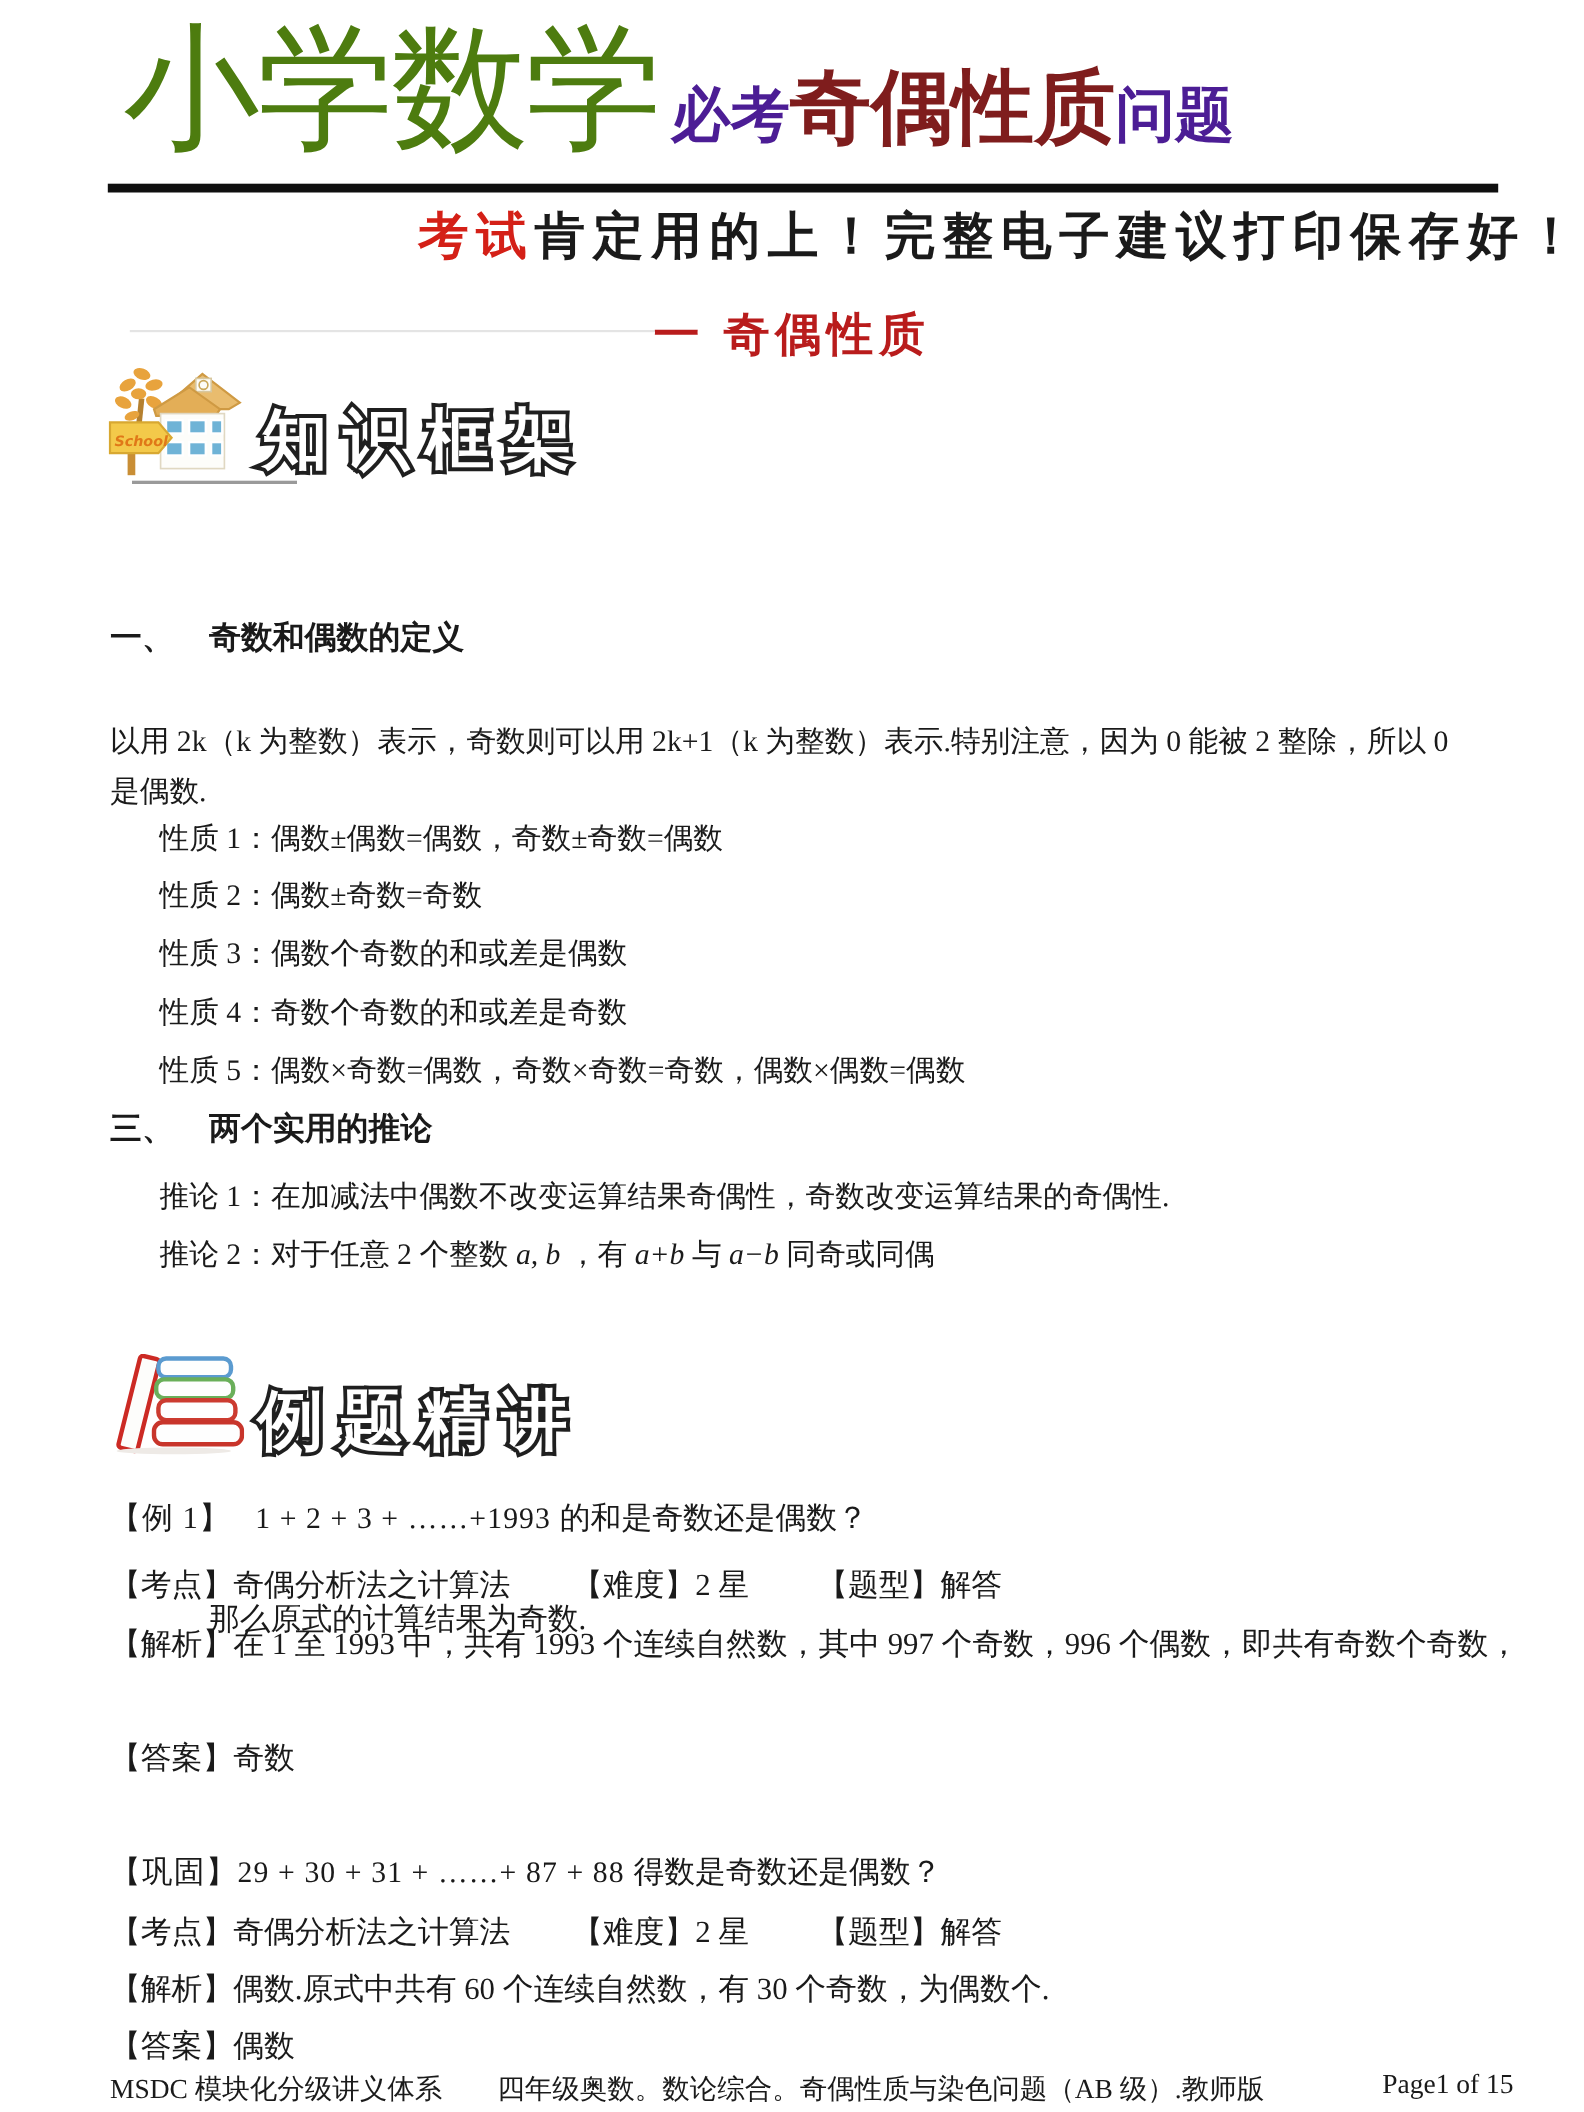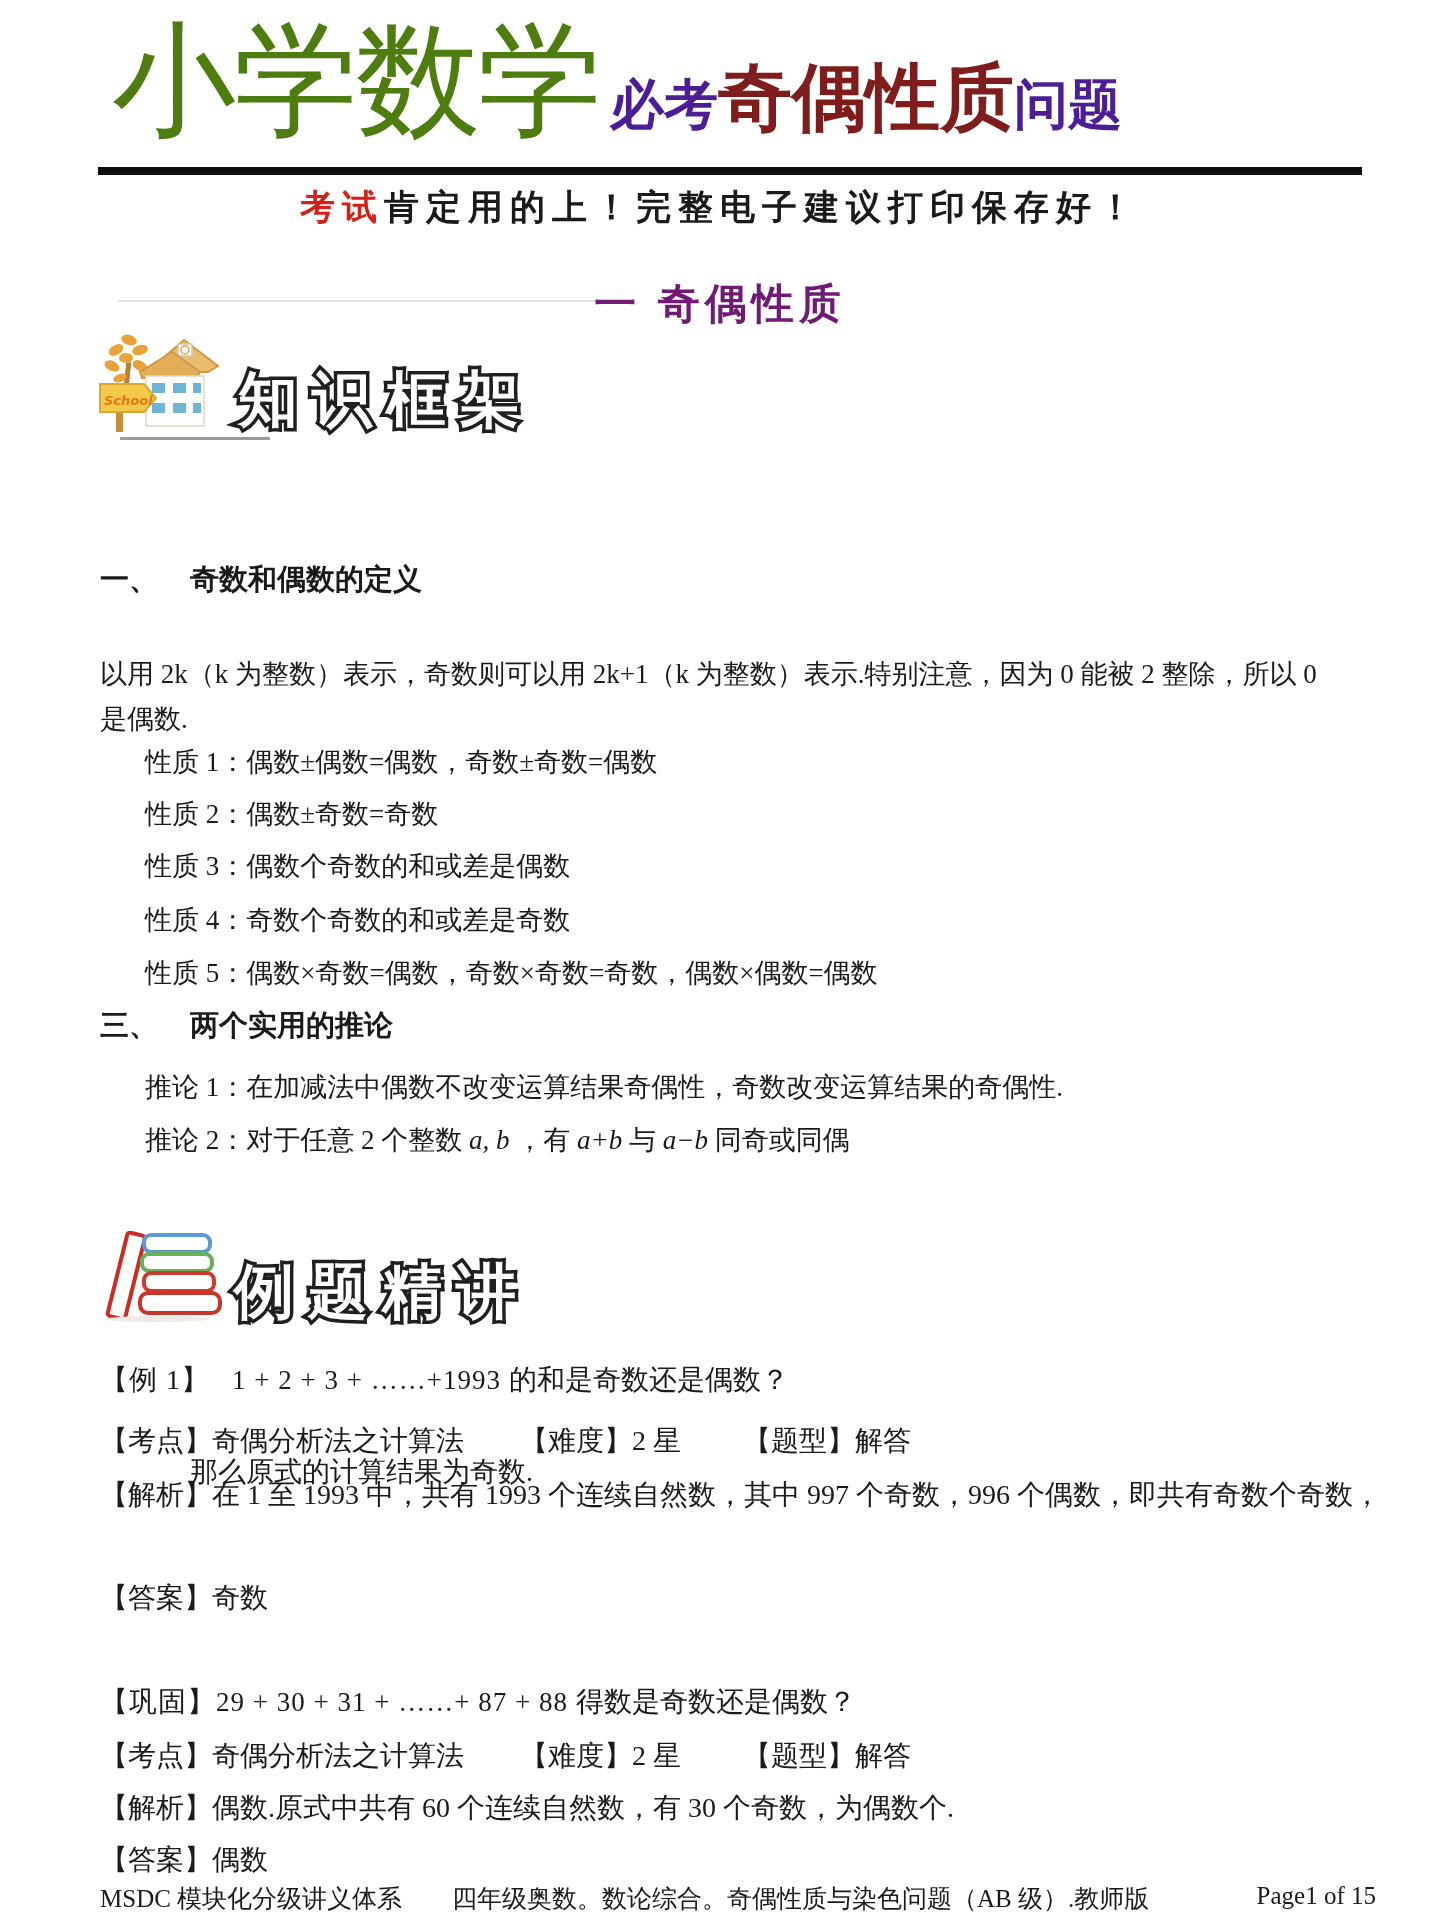--- a/index.html
+++ b/index.html
@@ -6,26 +6,26 @@
   .page{
     position:relative;width:1440px;height:1920px;background:#ffffff;
     font-family:"Liberation Serif", serif;color:#1a1a1a;overflow:hidden;
   }
   
   .title-row{position:absolute;top:14px;left:112px;display:flex;align-items:baseline;white-space:nowrap;}
   .title-main{font-size:124px;line-height:1.1;font-weight:normal;color:#4d7c0f;letter-spacing:-2px;}
   .title-sub{font-size:54px;line-height:1;font-weight:bold;color:#4c1d95;margin-left:10px;}
   .title-hl{font-size:74px;line-height:1;font-weight:bold;color:#7f1d1d;}
   .head-rule{position:absolute;top:167px;left:98px;width:1264px;height:8px;background:#0f0f0f;}
-  .subtitle{position:absolute;top:184px;left:0;width:1440px;text-align:center;
-    font-size:35px;font-weight:bold;letter-spacing:7px;white-space:nowrap;}
+  .subtitle{position:absolute;top:184px;left:0;width:1440px;text-align:right;
+    font-size:46px;font-weight:bold;letter-spacing:7px;white-space:nowrap;}
   .subtitle .red{color:#d42017;}
   .faint-line{position:absolute;top:300px;left:118px;width:478px;height:2px;background:#e4e4e4;}
   .section-banner{position:absolute;top:276px;left:0;width:1440px;text-align:center;
-    font-family:"Liberation Sans", sans-serif;font-weight:bold;font-size:42px;color:#701a75;letter-spacing:5px;}
+    font-family:"Liberation Sans", sans-serif;font-weight:bold;font-size:42px;color:#b91c1c;letter-spacing:5px;}
   
   .bubble{
     font-family:"DejaVu Sans", sans-serif;font-weight:bold;color:#ffffff;
     -webkit-text-stroke:7px #1f1f1f;paint-order:stroke fill;letter-spacing:14px;white-space:nowrap;
   }
   .kb-banner{position:absolute;top:360px;left:238px;font-size:60px;}
   .ex-banner{position:absolute;top:1252px;left:234px;font-size:60px;}
   .icon-underline{position:absolute;top:437px;left:120px;width:150px;height:3px;background:#9a9a9a;}
   .school-icon{position:absolute;top:328px;left:96px;width:124px;height:112px;}
   .books-icon{position:absolute;top:1231px;left:98px;width:124px;height:95px;}

